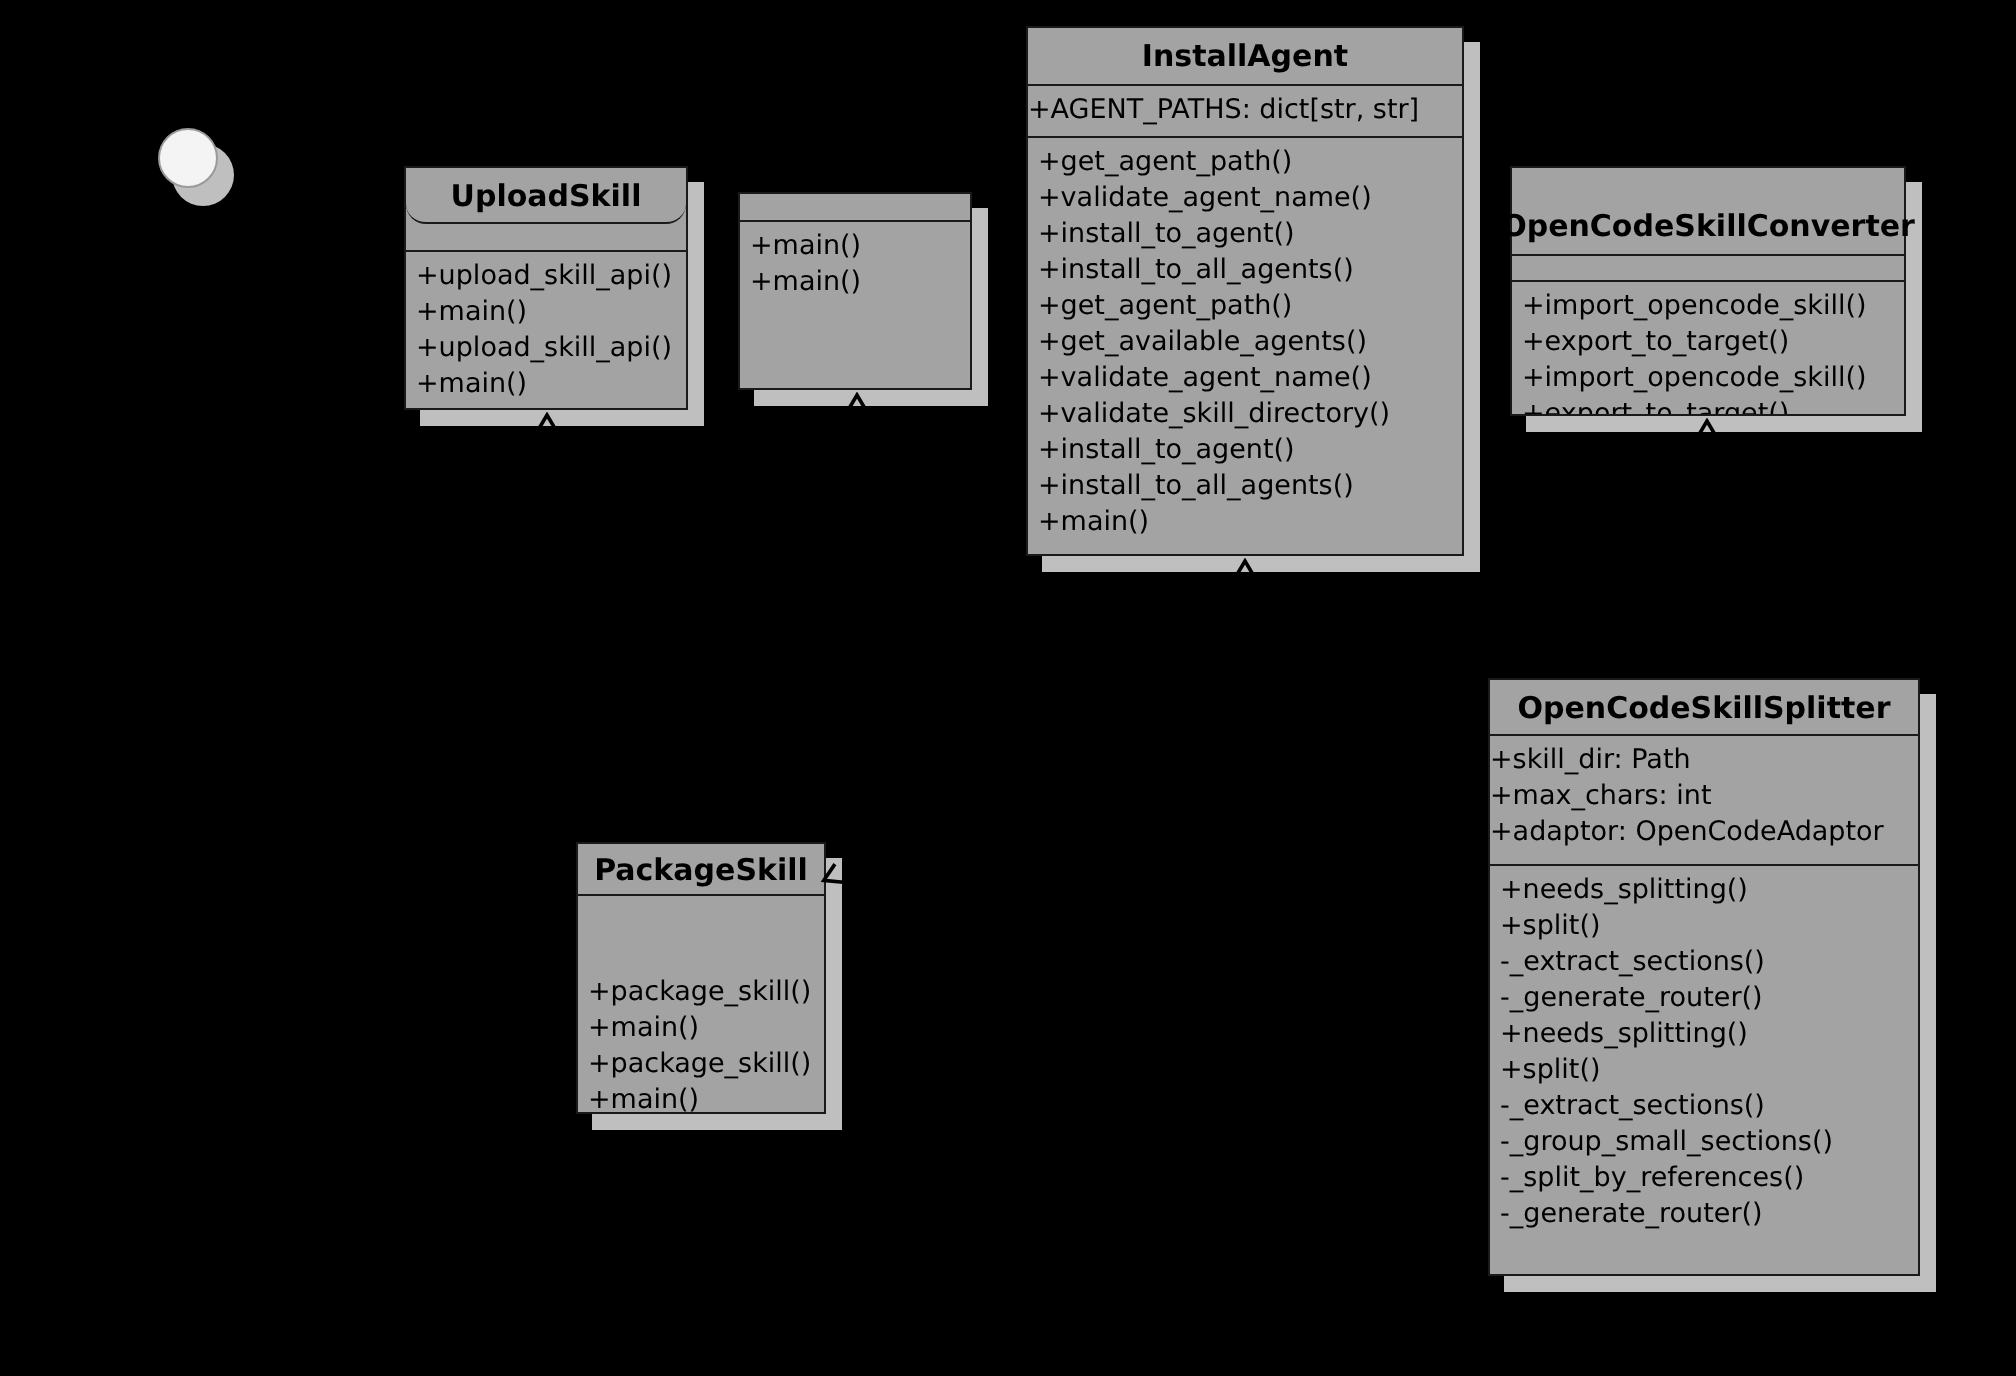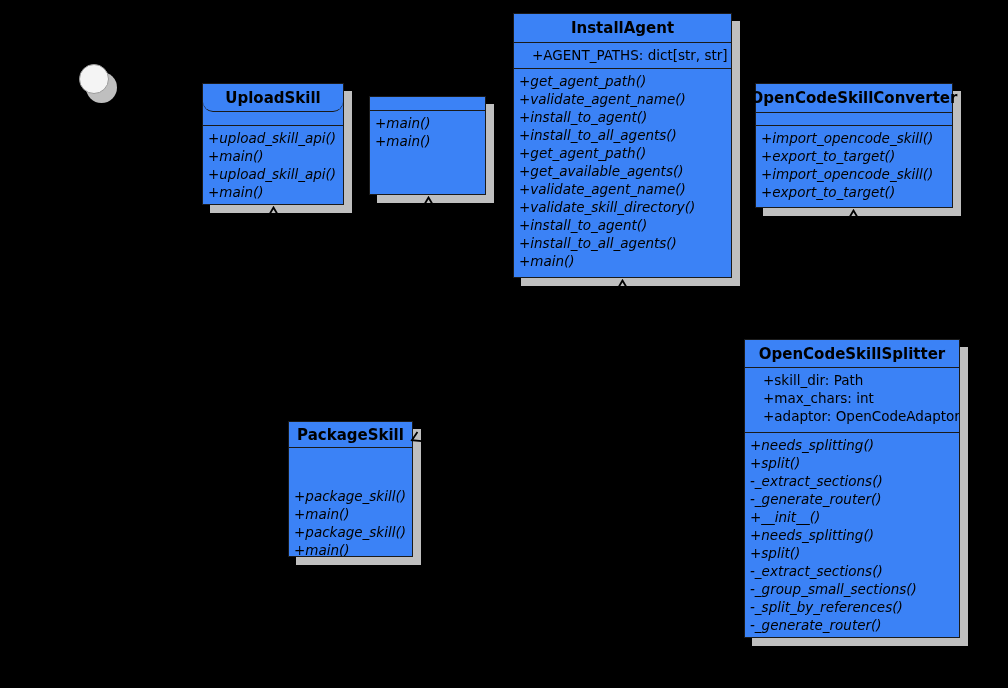--- a/index.html
+++ b/index.html
@@ -2,35 +2,35 @@
 <html><head>
 <meta charset="utf-8">
 <style>
   html,body{margin:0;padding:0;background:#000;}
   #canvas{
     position:relative;width:1008px;height:688px;background:#000;overflow:hidden;
     font-family:"DejaVu Sans","Liberation Sans",sans-serif;color:#000;
   }
   .uml-class{
     position:absolute;box-sizing:border-box;
-    background:#3b82f6;border:1px solid #1a1a1a;
+    background:#a3a3a3;border:1px solid #1a1a1a;
     box-shadow:8px 8px 0 0 #bfbfbf;
     display:flex;flex-direction:column;
   }
   .cls-title{
     box-sizing:border-box;border-bottom:1px solid #1a1a1a;
     display:flex;align-items:center;justify-content:center;
     font-weight:bold;font-size:15px;white-space:nowrap;
   }
   .cls-attrs{
     box-sizing:border-box;border-bottom:1px solid #1a1a1a;
-    padding:3px 4px 0 18px;overflow:hidden;
+    padding:3px 4px 0 0;overflow:hidden;
   }
   .cls-methods{
-    box-sizing:border-box;flex:1;padding:3px 4px 0 5px;overflow:hidden;font-style:italic;
+    box-sizing:border-box;flex:1;padding:3px 4px 0 5px;overflow:hidden;
   }
   .member{
     font-size:13.5px;line-height:18px;white-space:nowrap;
   }
   .circle-shadow{
     position:absolute;border-radius:50%;background:#bfbfbf;
   }
   .circle-node{
     position:absolute;border-radius:50%;background:#f4f4f4;border:1px solid #9a9a9a;
     box-sizing:border-box;
@@ -90,21 +90,21 @@
         <div class="member">+install_to_agent()</div>
         <div class="member">+install_to_all_agents()</div>
         <div class="member">+main()</div>
       </div>
   </div>
   <svg class="arrowhead" style="left:616px;top:279px;" width="13" height="11" viewBox="0 0 13 11">
     <path d="M1.5 10 L6.5 1.5 L11.5 10" stroke="#000" fill="none" stroke-width="1.8"></path>
   </svg>
 
   <div class="uml-class" style="left:755px;top:83px;width:198px;height:125px;">
-    <div class="cls-title" style="height:29px;">OpenCodeSkillConverter</div>
+    <div class="cls-title" style="height:29px;margin-top:15px;">OpenCodeSkillConverter</div>
     <div class="cls-attrs" style="height:13px;"></div>
     <div class="cls-methods">
         <div class="member">+import_opencode_skill()</div>
         <div class="member">+export_to_target()</div>
         <div class="member">+import_opencode_skill()</div>
         <div class="member">+export_to_target()</div>
       </div>
   </div>
   <svg class="arrowhead" style="left:847px;top:209px;" width="13" height="11" viewBox="0 0 13 11">
     <path d="M1.5 10 L6.5 1.5 L11.5 10" stroke="#000" fill="none" stroke-width="1.8"></path>
@@ -128,21 +128,20 @@
     <div class="cls-attrs" style="height:65px;">
         <div class="member">+skill_dir: Path</div>
         <div class="member">+max_chars: int</div>
         <div class="member">+adaptor: OpenCodeAdaptor</div>
       </div>
     <div class="cls-methods">
         <div class="member">+needs_splitting()</div>
         <div class="member">+split()</div>
         <div class="member">-_extract_sections()</div>
         <div class="member">-_generate_router()</div>
-        <div class="member">+__init__()</div>
         <div class="member">+needs_splitting()</div>
         <div class="member">+split()</div>
         <div class="member">-_extract_sections()</div>
         <div class="member">-_group_small_sections()</div>
         <div class="member">-_split_by_references()</div>
         <div class="member">-_generate_router()</div>
       </div>
   </div>
 
 </div>

